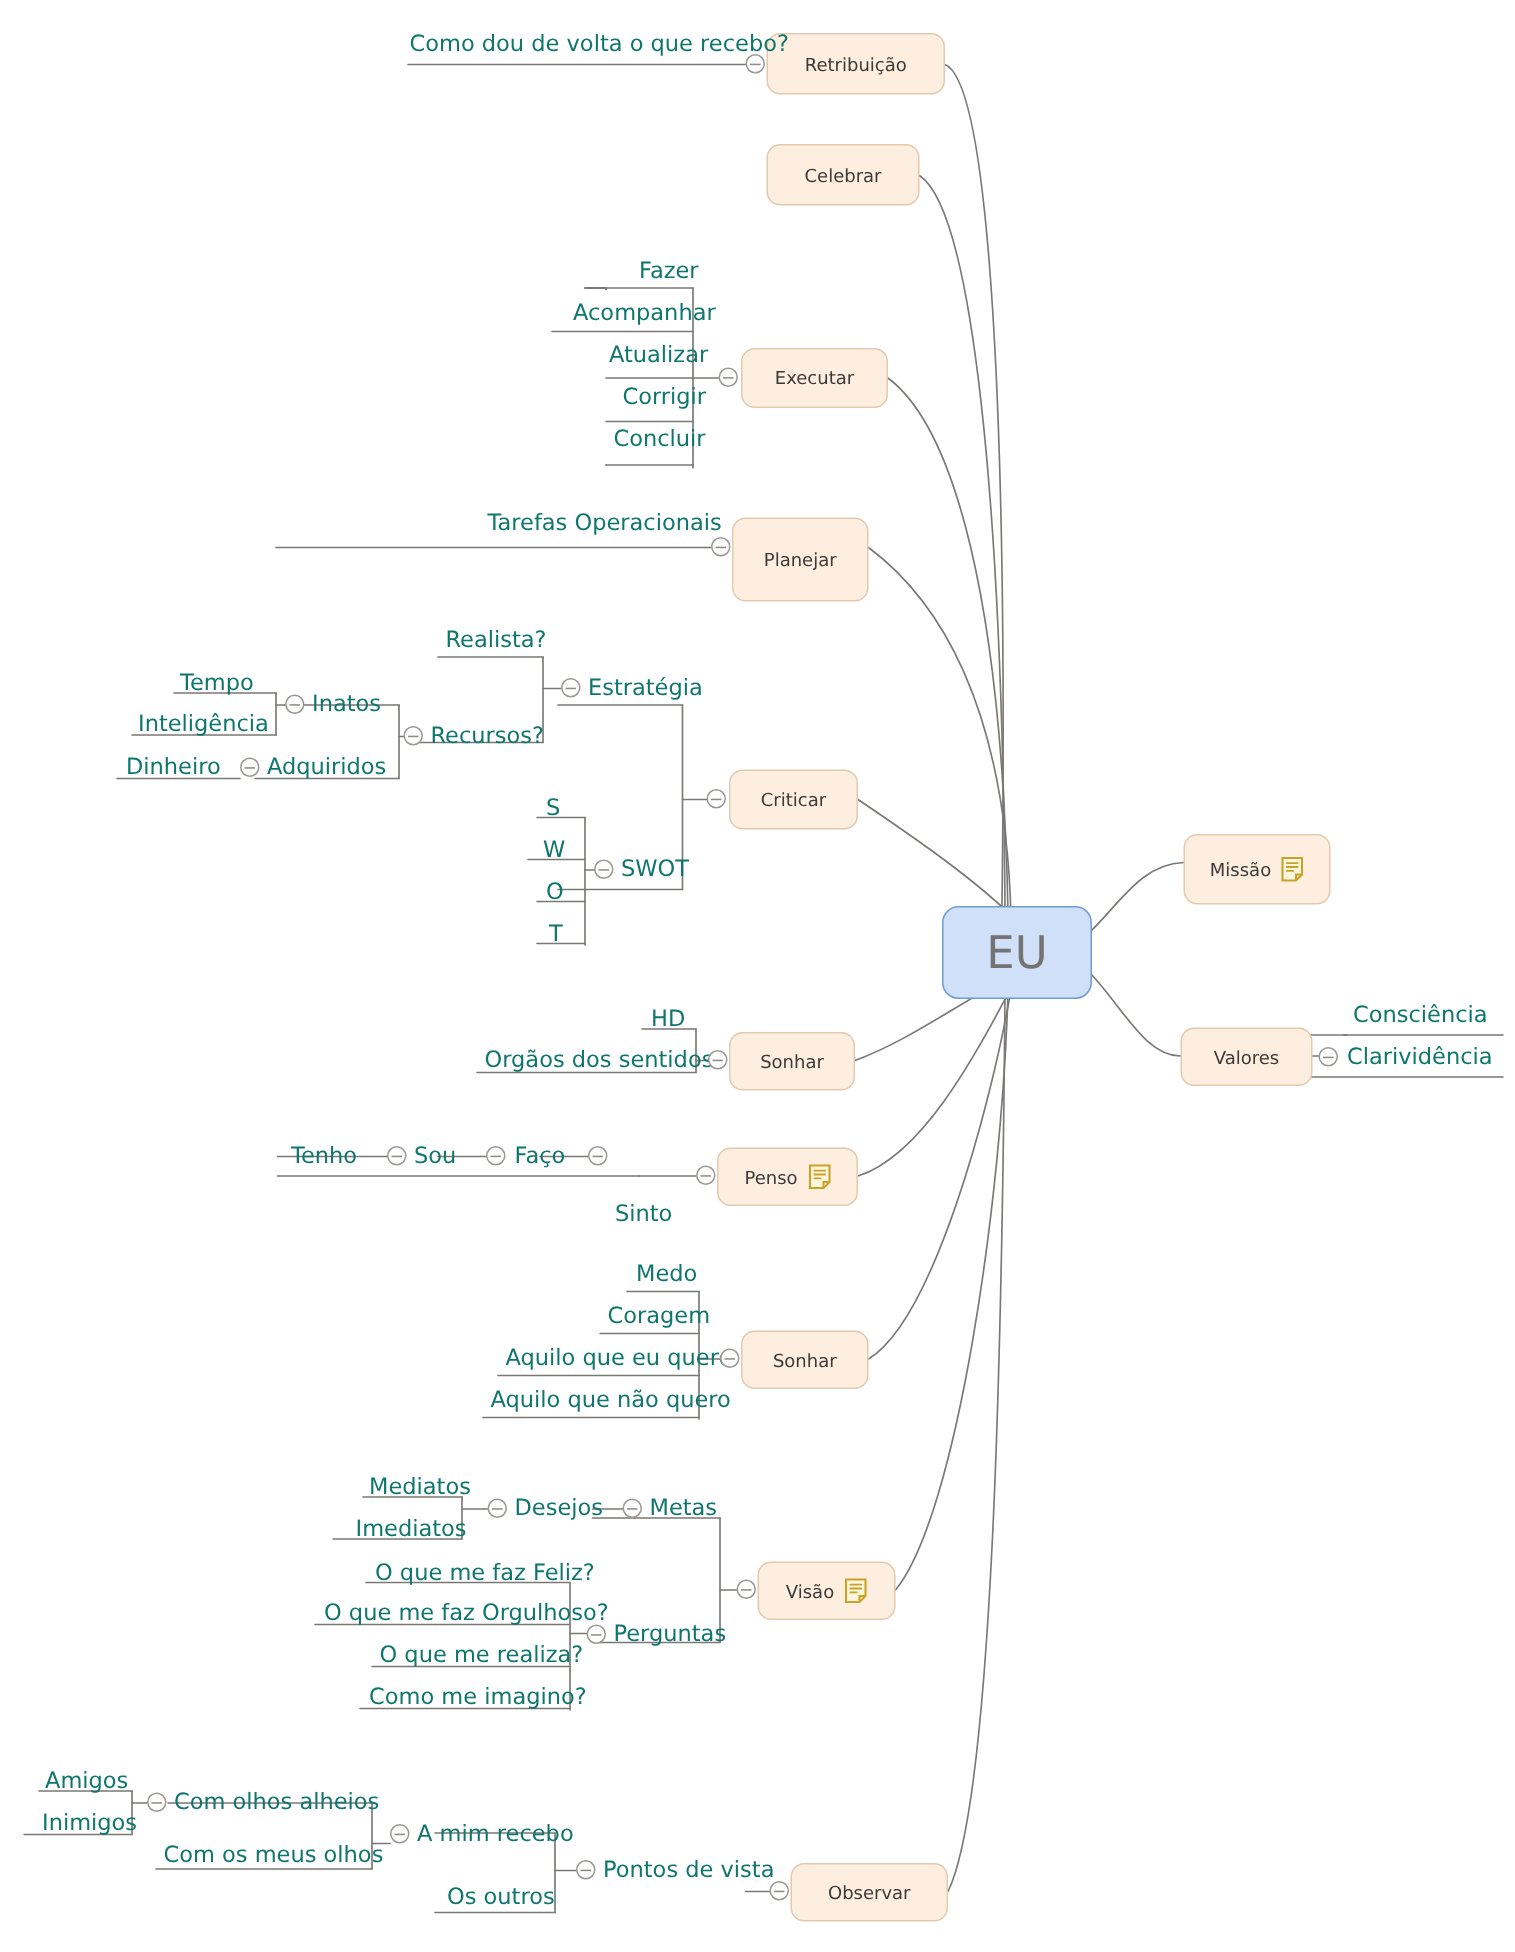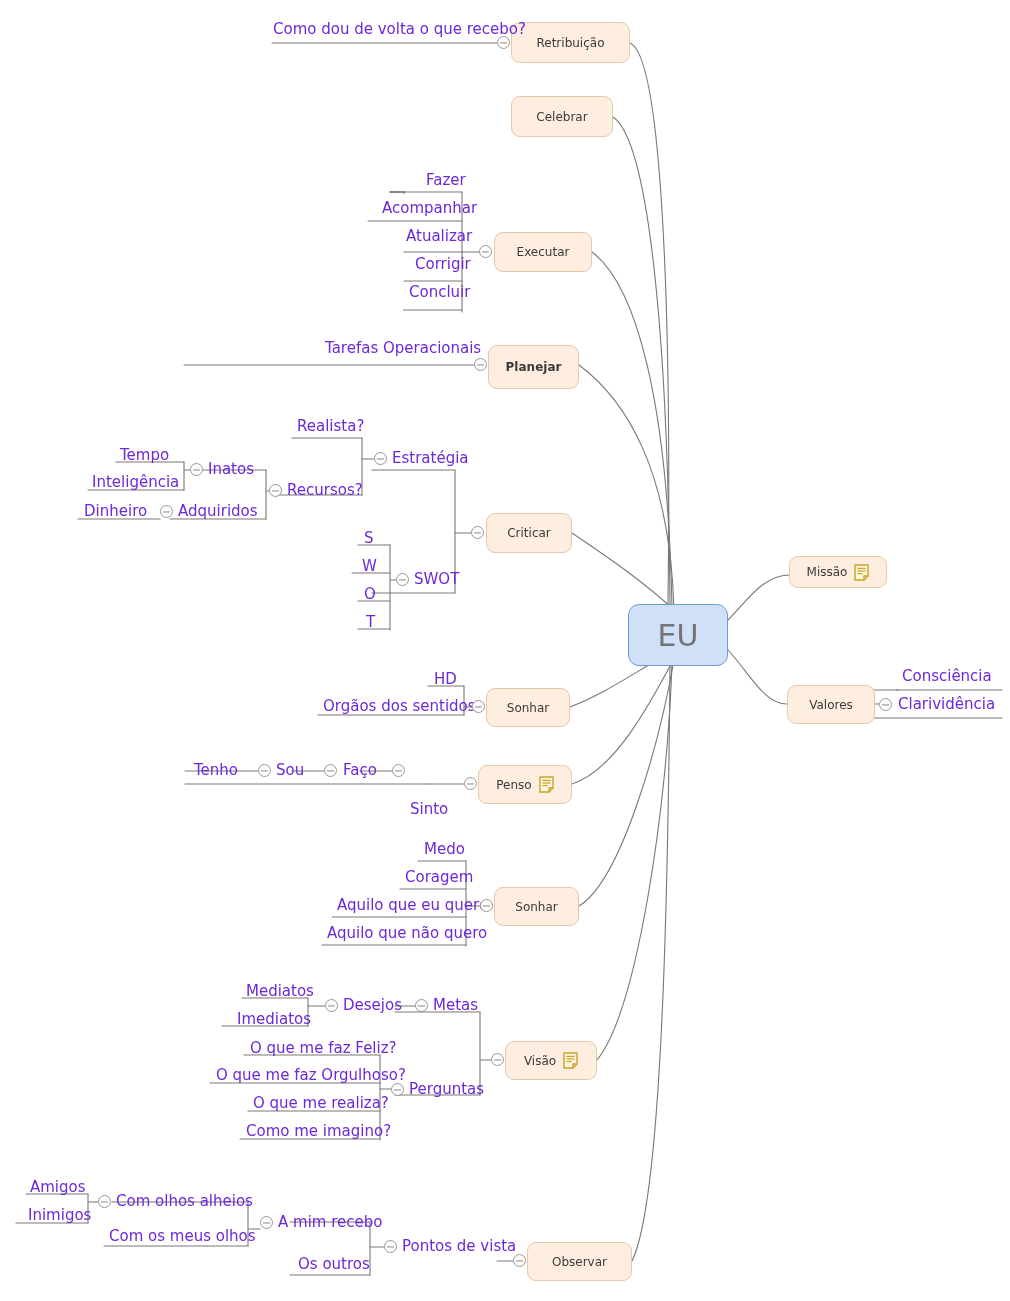--- a/index.html
+++ b/index.html
@@ -8,21 +8,21 @@
   #stage{position:absolute;inset:0;width:1010px;height:1301px;}
   svg#wires{position:absolute;left:0;top:0;width:1010px;height:1301px;pointer-events:none;}
 
   .node{position:absolute;box-sizing:border-box;border-radius:9px;
         display:flex;align-items:center;justify-content:center;gap:7px;
         white-space:nowrap;color:#3c3a38;}
   .node.root{background:#cfe0f8;border:1.3px solid #6f9bd8;color:#737373;
              font-size:30px;border-radius:11px;}
   .node.main{background:#fdeee0;border:1.2px solid #e3c9ae;font-size:12px;}
 
-  .leaf{position:absolute;white-space:nowrap;color:#6d28d9;font-size:14.5px;
+  .leaf{position:absolute;white-space:nowrap;color:#0f766e;font-size:14.5px;
         line-height:1;text-align:right;}
   .leaf.mid{font-size:15px;}
 
   .collapser{position:absolute;width:13px;height:13px;border-radius:50%;
              border:1.1px solid #9a9894;background:#fdfdfd;box-sizing:border-box;}
   .collapser::after{content:"";position:absolute;left:2px;right:2px;top:50%;
              height:1.1px;background:#8d8b87;transform:translateY(-50%);}
 </style>
 </head>
 <body>
@@ -158,21 +158,21 @@
       </div>
       <div class="node main" style="left: 511px; top: 22px; width: 119px; height: 41px;">
         <span>Retribuição</span>
       </div>
       <div class="node main" style="left: 511px; top: 96px; width: 102px; height: 41px;">
         <span>Celebrar</span>
       </div>
       <div class="node main" style="left: 494px; top: 232px; width: 98px; height: 40px;">
         <span>Executar</span>
       </div>
-      <div class="node main" style="left: 488px; top: 345px; width: 91px; height: 44px; font-weight: bold;">
+      <div class="node main" style="left: 488px; top: 345px; width: 91px; height: 56px;">
         <span>Planejar</span>
       </div>
       <div class="node main" style="left: 486px; top: 513px; width: 86px; height: 40px;">
         <span>Criticar</span>
       </div>
       <div class="node main" style="left: 486px; top: 688px; width: 84px; height: 39px;">
         <span>Sonhar</span>
       </div>
       <div class="node main" style="left: 478px; top: 765px; width: 94px; height: 39px;">
         <span>Penso</span>
@@ -197,21 +197,21 @@
           <g stroke="#c9a227" stroke-width="1.2">
             <path d="M3.4 4.4 H11.6"></path>
             <path d="M3.4 7 H11.6"></path>
             <path d="M3.4 9.6 H8.6"></path>
           </g>
         </svg>
       </div>
       <div class="node main" style="left: 527px; top: 1242px; width: 105px; height: 39px;">
         <span>Observar</span>
       </div>
-      <div class="node main" style="left: 789px; top: 556px; width: 98px; height: 32px;">
+      <div class="node main" style="left: 789px; top: 556px; width: 98px; height: 47px;">
         <span>Missão</span>
         <svg viewBox="0 0 15 17" width="15" height="17">
           <path d="M1 1 H14 V12 L10 16 H1 Z" fill="#fdf6df" stroke="#c9a227" stroke-width="1.4"></path>
           <path d="M10 16 V12 H14" fill="none" stroke="#c9a227" stroke-width="1.4"></path>
           <g stroke="#c9a227" stroke-width="1.2">
             <path d="M3.4 4.4 H11.6"></path>
             <path d="M3.4 7 H11.6"></path>
             <path d="M3.4 9.6 H8.6"></path>
           </g>
         </svg>

